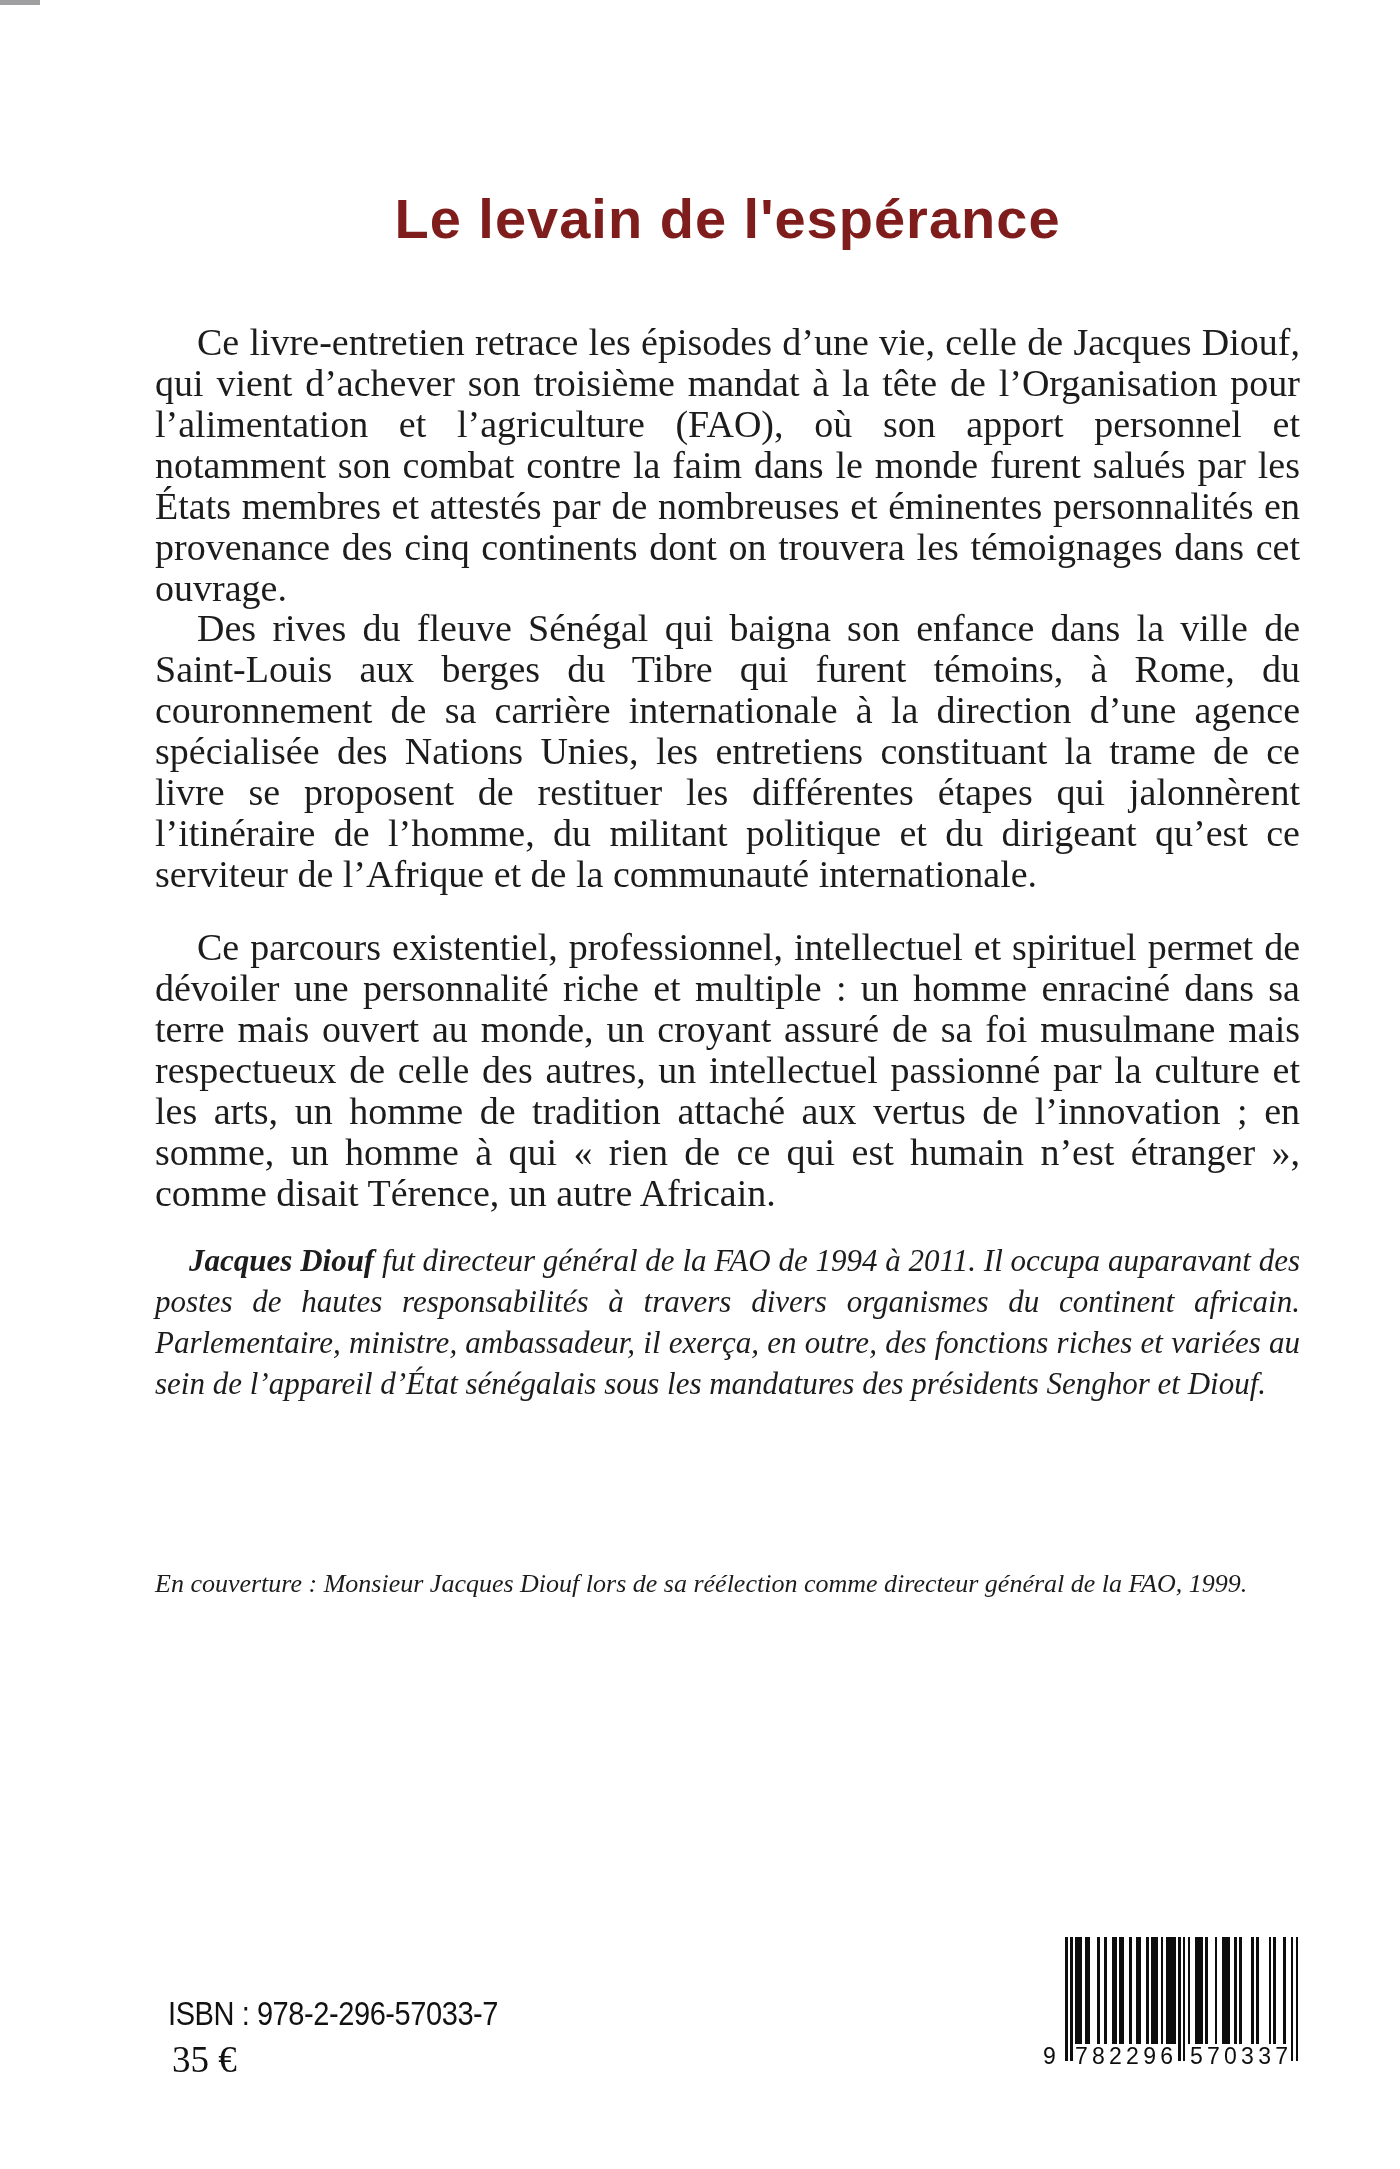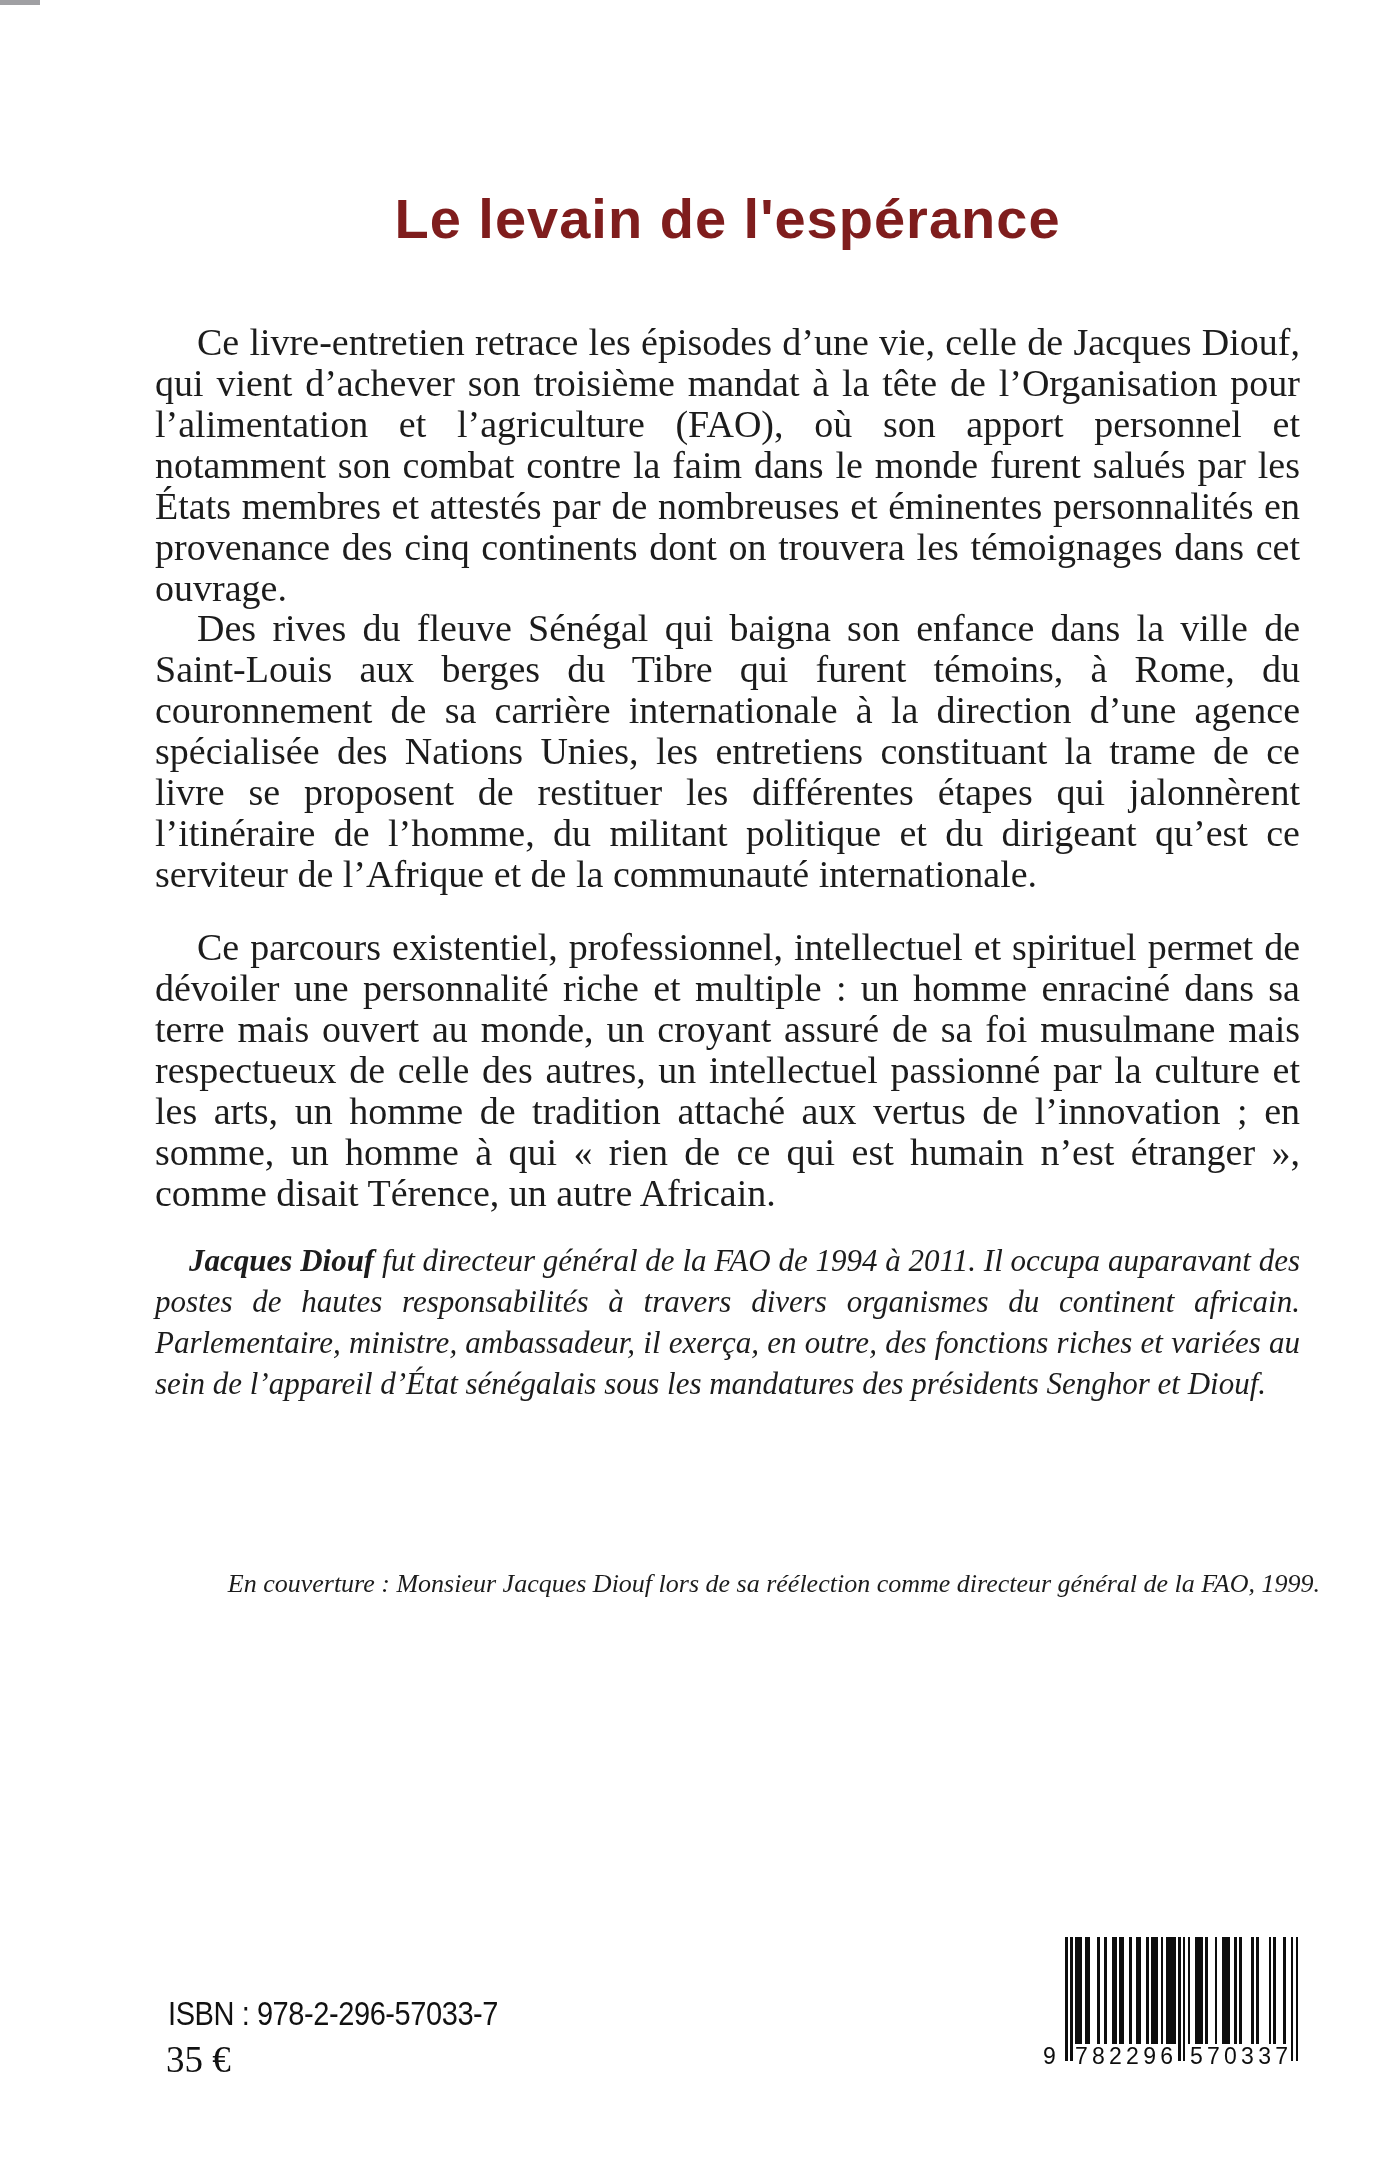--- a/index.html
+++ b/index.html
@@ -54,35 +54,35 @@
   }
   .bio p { margin: 0; text-indent: 34px; }
   .bio .bio-lead { font-weight: 700; }
   .cover-note {
     position: absolute;
     left: 155px; top: 1567px;
     width: 1165px;
     font-size: 26px;
     font-style: italic;
     line-height: 34px;
-    text-align: right;
+    text-align: left;
   }
   .isbn {
     position: absolute;
     left: 168px; top: 1995px;
     font-family: "Liberation Sans", "DejaVu Sans", sans-serif;
     font-size: 33px;
     letter-spacing: -0.5px;
     transform: scaleX(0.88);
     transform-origin: left center;
     color: #111;
   }
   .price {
     position: absolute;
-    left: 166px; top: 2038px;
+    left: 172px; top: 2038px;
     font-size: 37px;
     color: #111;
   }
   
   .barcode {
     position: absolute;
     left: 1065px; top: 1937px;
     width: 233px; height: 138px;
   }
   .barcode-bars { position: absolute; left: 0; top: 0; width: 233px; height: 124px; }

